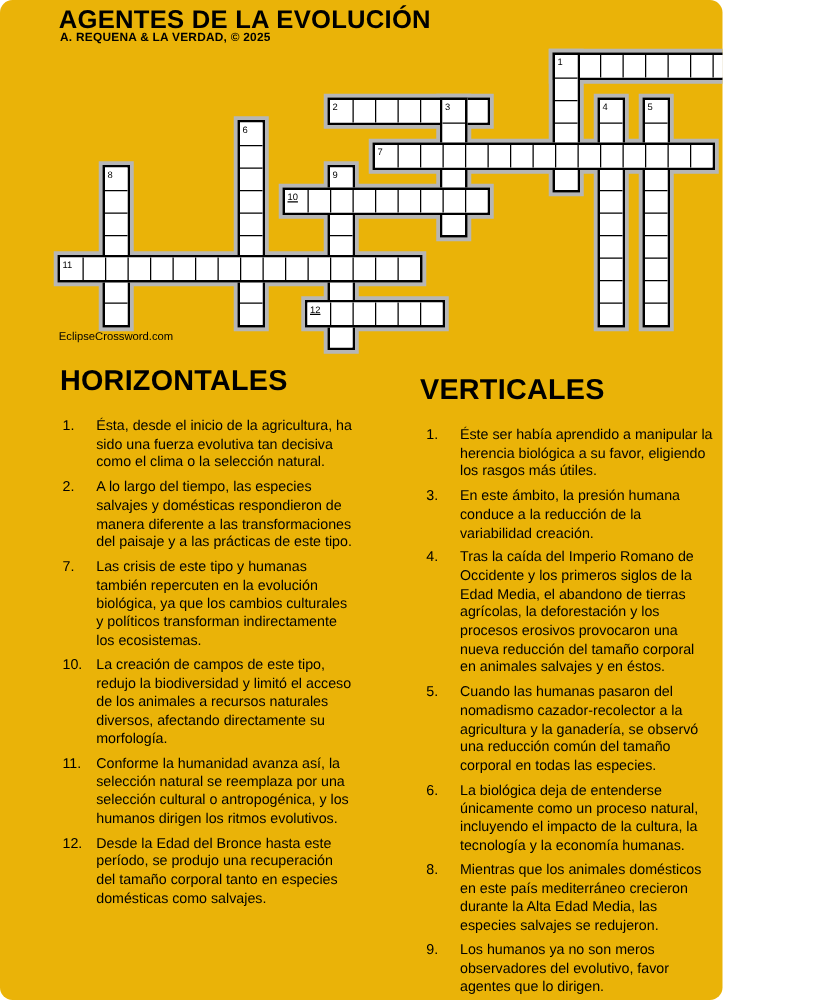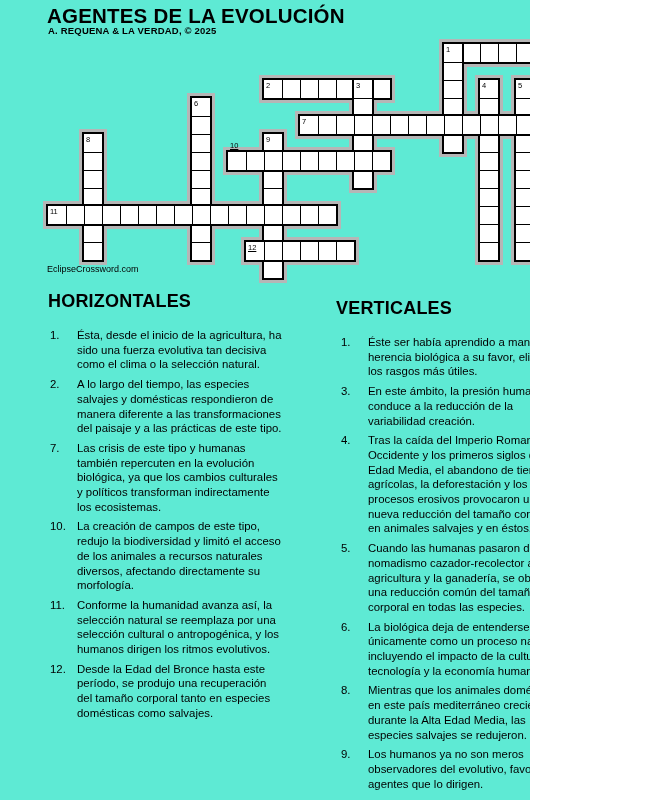--- a/index.html
+++ b/index.html
@@ -1,32 +1,32 @@
 <!DOCTYPE html>
 <html><head>
 <meta charset="utf-8">
 <style>
   html,body{margin:0;padding:0;background:#fff;}
-  .page{position:relative;width:530px;height:800px;background:#5eead4;overflow:hidden;
-        font-family:"Liberation Sans",sans-serif;color:#000;}
+  .page{position:relative;width:578px;height:800px;background:#eab308;overflow:hidden;
+        font-family:"Liberation Sans",sans-serif;color:#000;border-radius:10px;}
   .title{position:absolute;left:47px;top:4px;font-size:20.5px;font-weight:bold;letter-spacing:.2px;margin:0;}
   .byline{position:absolute;left:48px;top:25px;font-size:9.5px;font-weight:bold;letter-spacing:.2px;}
   #grid{position:absolute;left:0;top:0;width:650px;height:290px;}
   .underlay{position:absolute;z-index:1;}
   .word{position:absolute;display:flex;background:#fff;border:2px solid #000;z-index:2;}
   .word-down{flex-direction:column;}
   .cell{width:18px;height:18px;box-sizing:border-box;background:#fff;}
   .word-across .cell + .cell{border-left:1.5px solid #000;}
   .word-down .cell + .cell{border-top:1.5px solid #000;}
   .cellnum{position:absolute;z-index:3;font-size:7.5px;line-height:8px;padding:2px 0 0 2px;}
   .credit{position:absolute;left:47px;top:264px;font-size:9px;}
   .col{position:absolute;}
   .col-left{left:48px;top:291px;width:260px;}
   .col-right{left:336px;top:298px;width:262px;}
-  .col h2{margin:0 0 16px 0;font-size:18px;font-weight:bold;letter-spacing:.2px;}
+  .col h2{margin:0 0 16px 0;font-size:23px;font-weight:bold;letter-spacing:.2px;}
   .clue{display:flex;margin-bottom:5px;font-size:11.4px;line-height:14.7px;}
   .col-left .clue{padding-left:2px;}
   .col-right .clue{padding-left:5px;}
   .clue-num{flex:none;width:27px;font-weight:bold;font-weight:normal;}
   .col-left .clue-text{width:206px;}
   .col-right .clue-text{width:202px;}
 </style>
 </head>
 <body>
 
@@ -194,21 +194,21 @@
       </div>
       <div class="cellnum" style="left: 444px; top: 44px;">1</div>
       <div class="cellnum" style="left: 264px; top: 80px;">2</div>
       <div class="cellnum" style="left: 354px; top: 80px;">3</div>
       <div class="cellnum" style="left: 480px; top: 80px;">4</div>
       <div class="cellnum" style="left: 516px; top: 80px;">5</div>
       <div class="cellnum" style="left: 192px; top: 98px;">6</div>
       <div class="cellnum" style="left: 300px; top: 116px;">7</div>
       <div class="cellnum" style="left: 84px; top: 134px;">8</div>
       <div class="cellnum" style="left: 264px; top: 134px;">9</div>
-      <div class="cellnum" style="left: 228px; top: 140px; text-decoration: underline;">10</div>
+      <div class="cellnum" style="left: 228px; top: 152px; text-decoration: underline;">10</div>
       <div class="cellnum" style="left: 48px; top: 206px;">11</div>
       <div class="cellnum" style="left: 246px; top: 242px; text-decoration: underline;">12</div>
     </div>
 
   <div class="credit">EclipseCrossword.com</div>
 
   <div class="col col-left">
     <h2>HORIZONTALES</h2>
     <div id="clues-across">
         <div class="clue">

